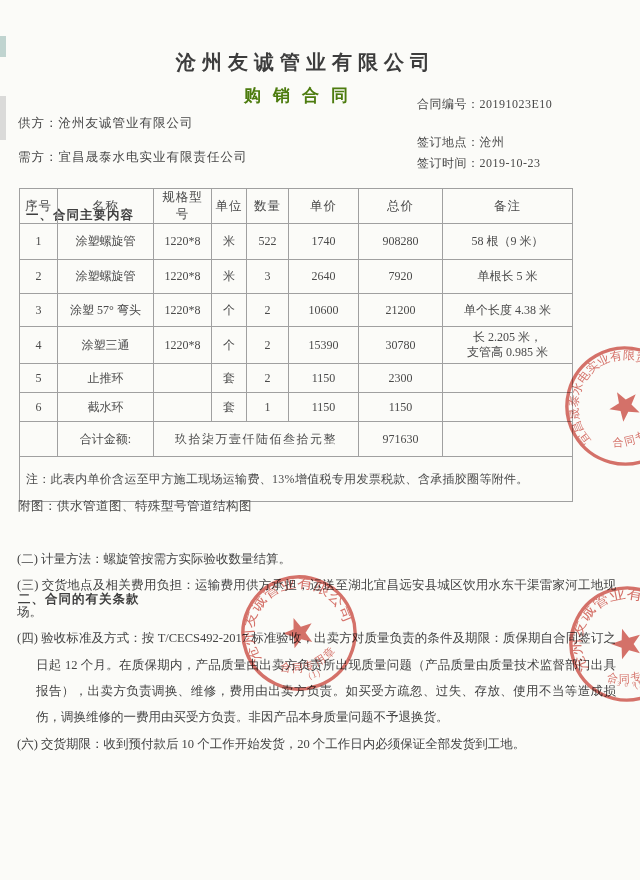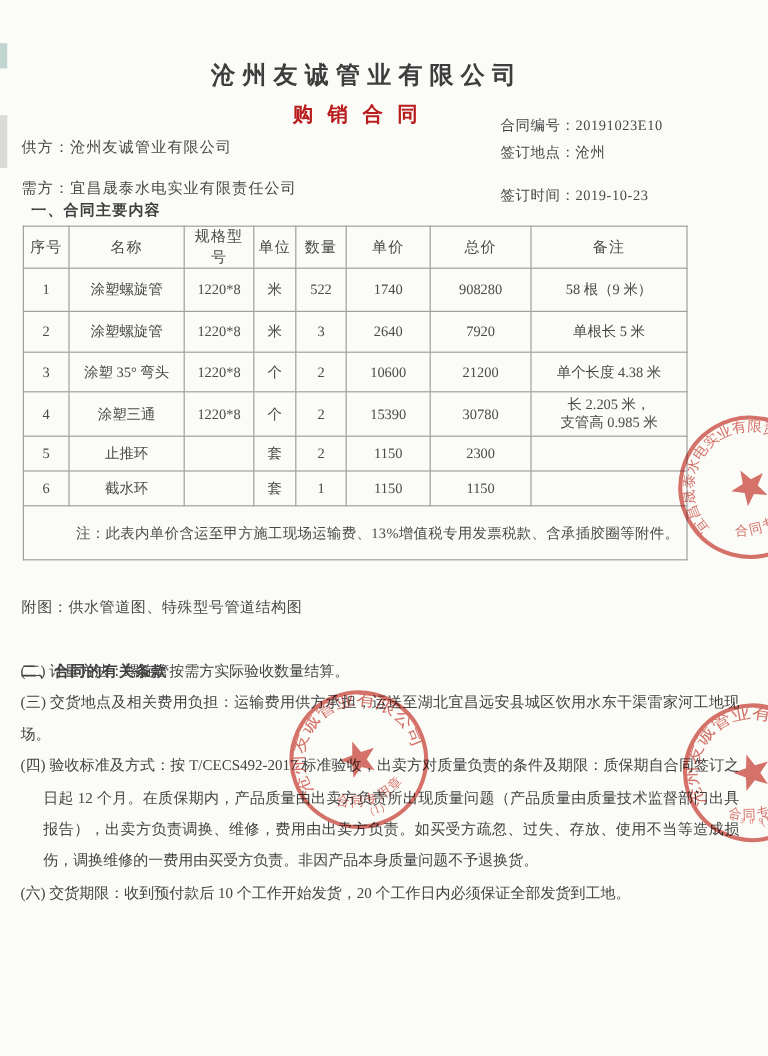--- a/index.html
+++ b/index.html
@@ -7,40 +7,40 @@
     position:relative;width:640px;height:880px;margin:0 auto;
     background:#fbfbf8;overflow:hidden;
     font-family:"Liberation Serif","DejaVu Serif",serif;
     color:#474747;
   }
   .abs{position:absolute;}
   
   .company-title{top:49px;left:0;width:612px;text-align:center;font-size:20px;
     font-weight:600;letter-spacing:6px;color:#3d3d3d;}
   .doc-title{top:84px;left:0;width:604px;text-align:center;font-size:17px;
-    font-weight:600;letter-spacing:12px;color:#b91c1c;}
+    font-weight:600;letter-spacing:12px;color:#4d7c0f;}
   .party-line{left:18px;font-size:12.5px;letter-spacing:1px;}
   .supplier{top:115px;}
   .buyer{top:149px;}
   .meta{left:417px;font-size:12px;letter-spacing:.5px;}
-  .meta1{top:96px;} .meta2{top:119px;} .meta3{top:155px;}
-  .sec-heading{font-size:12.5px;font-weight:600;letter-spacing:1px;color:#3f3f3f;}
+  .meta1{top:96px;} .meta2{top:134px;} .meta3{top:155px;}
+  .sec-heading{font-size:12.5px;font-weight:600;letter-spacing:1px;color:#3f3f3f;margin-top:40px;}
   .sec1{left:26px;top:167px;}
   .sec2{left:18px;top:551px;}
   .attachment{left:18px;top:498px;font-size:12.5px;letter-spacing:.5px;}
   
   table.items{border-collapse:collapse;table-layout:fixed;width:553px;
     position:absolute;left:19px;top:188px;background:transparent;}
   table.items th,table.items td{
     border:1px solid #a0a0a0;text-align:center;vertical-align:middle;
     font-size:12px;color:#4a4a4a;padding:0 2px;font-weight:normal;overflow:hidden;}
   table.items th{font-size:12.5px;letter-spacing:1px;}
   td.remark{white-space:pre-line;line-height:15px;}
   td.words{letter-spacing:1.5px;}
-  tr.note-row td{text-align:right;padding:14px 6px;letter-spacing:.3px;line-height:16px;}
+  tr.note-row td{text-align:left;padding:14px 6px;letter-spacing:.3px;line-height:16px;}
   
   .clauses{left:17px;top:546px;width:599px;font-size:12.5px;line-height:26.4px;
     text-align:justify;color:#434343;}
   .clauses p{margin:0;}
   .clauses p.hang{padding-left:19px;text-indent:-19px;}
   
   svg.stamp{position:absolute;mix-blend-mode:multiply;opacity:.82;}
   
   .edge-teal{left:0;top:36px;width:6px;height:21px;background:#8fb5ae;opacity:.55;}
   .edge-gray{left:0;top:96px;width:6px;height:44px;background:#b9b9b9;opacity:.5;}
@@ -102,21 +102,21 @@
       <td>涂塑螺旋管</td>
       <td>1220*8</td>
       <td>米</td>
       <td>3</td>
       <td>2640</td>
       <td>7920</td>
       <td class="remark">单根长 5 米</td>
     </tr>
     <tr style="height:33px">
       <td>3</td>
-      <td>涂塑 35° 弯头</td>
+      <td>涂塑 57° 弯头</td>
       <td>1220*8</td>
       <td>个</td>
       <td>2</td>
       <td>10600</td>
       <td>21200</td>
       <td class="remark">单个长度 4.38 米</td>
     </tr>
     <tr style="height:37px">
       <td>4</td>
       <td>涂塑三通</td>
@@ -140,20 +140,27 @@
     </tr>
     <tr style="height:29px">
       <td>6</td>
       <td>截水环</td>
       <td></td>
       <td>套</td>
       <td>1</td>
       <td>1150</td>
       <td>1150</td>
       <td class="remark"></td>
+    </tr>
+    <tr style="height:35px">
+      <td></td>
+      <td>合计金额:</td>
+      <td colspan="4" class="words">玖拾柒万壹仟陆佰叁拾元整</td>
+      <td>971630</td>
+      <td></td>
     </tr>
     <tr class="note-row" style="height:42px">
       <td colspan="8">注：此表内单价含运至甲方施工现场运输费、13%增值税专用发票税款、含承插胶圈等附件。</td>
     </tr>
   </tbody>
     </table>
 
   <div class="abs attachment">附图：供水管道图、特殊型号管道结构图</div>
   <div class="abs sec-heading sec2">二、合同的有关条款</div>
 

